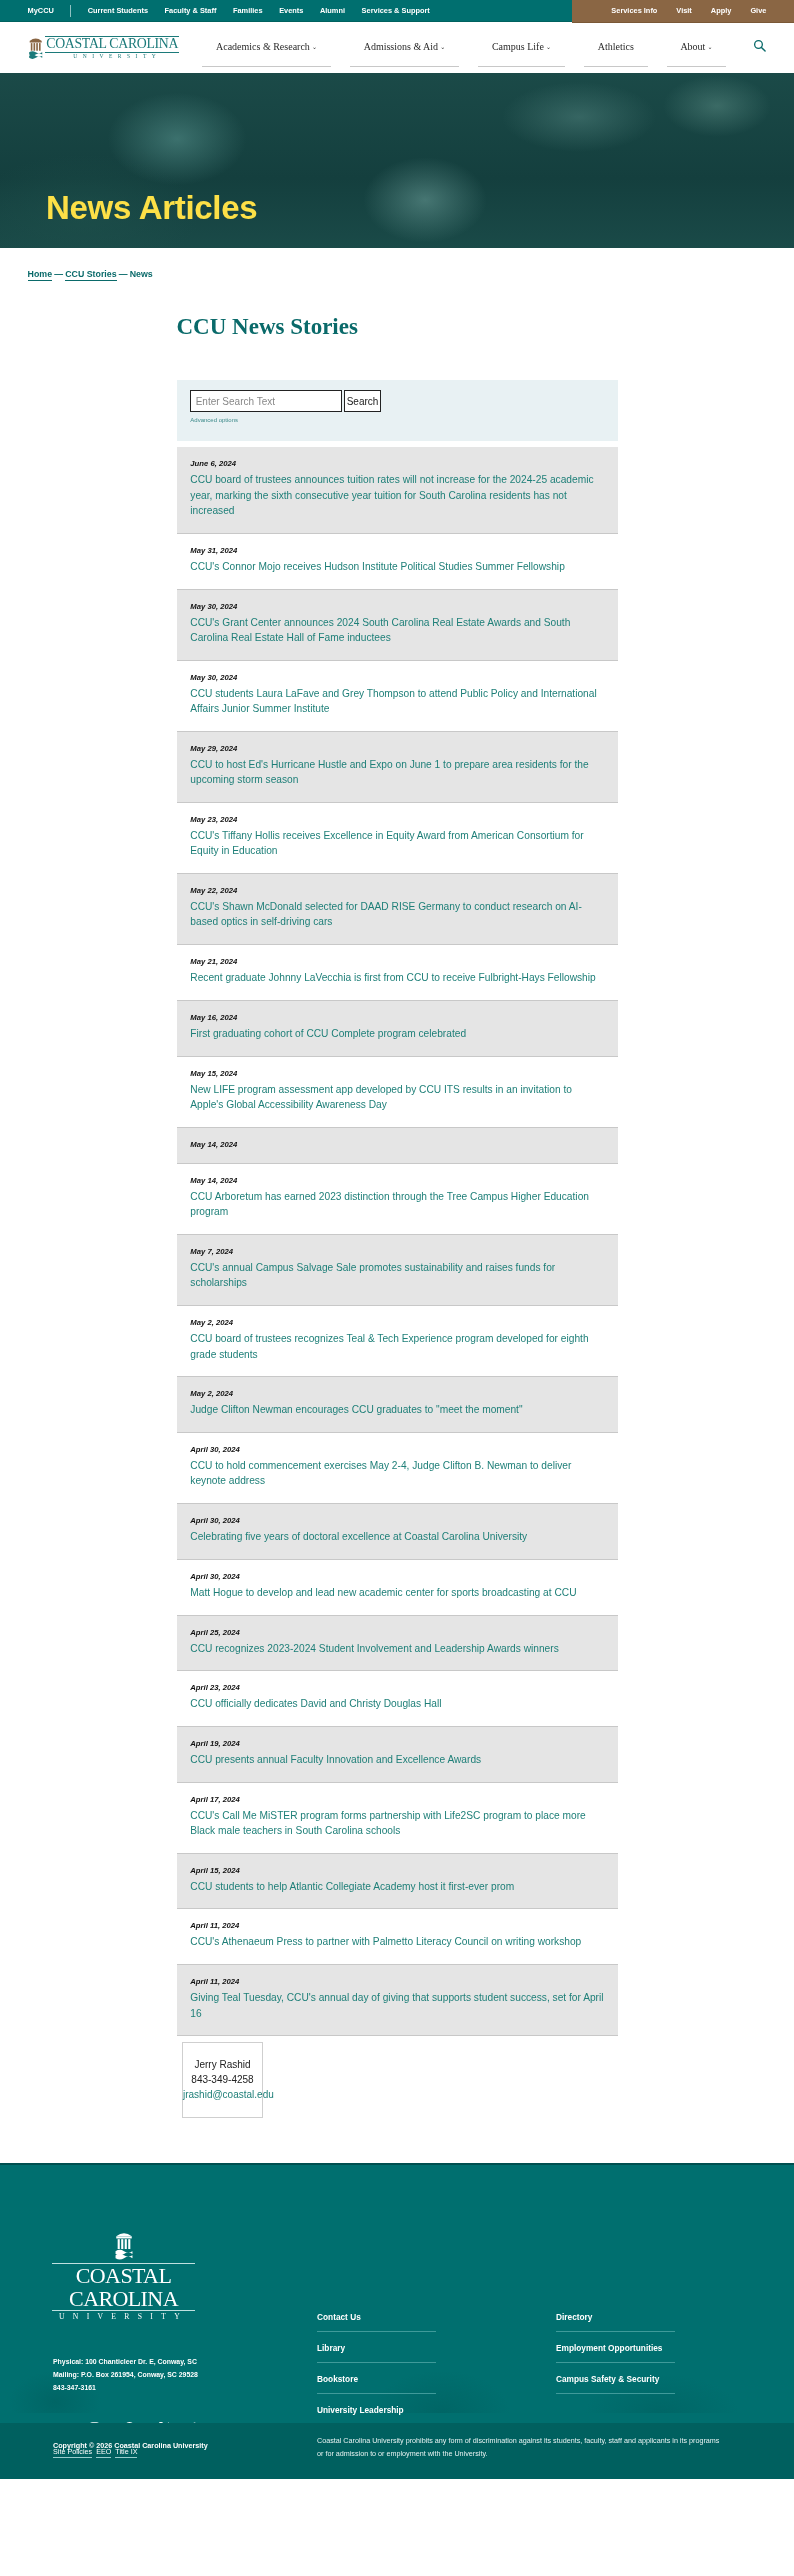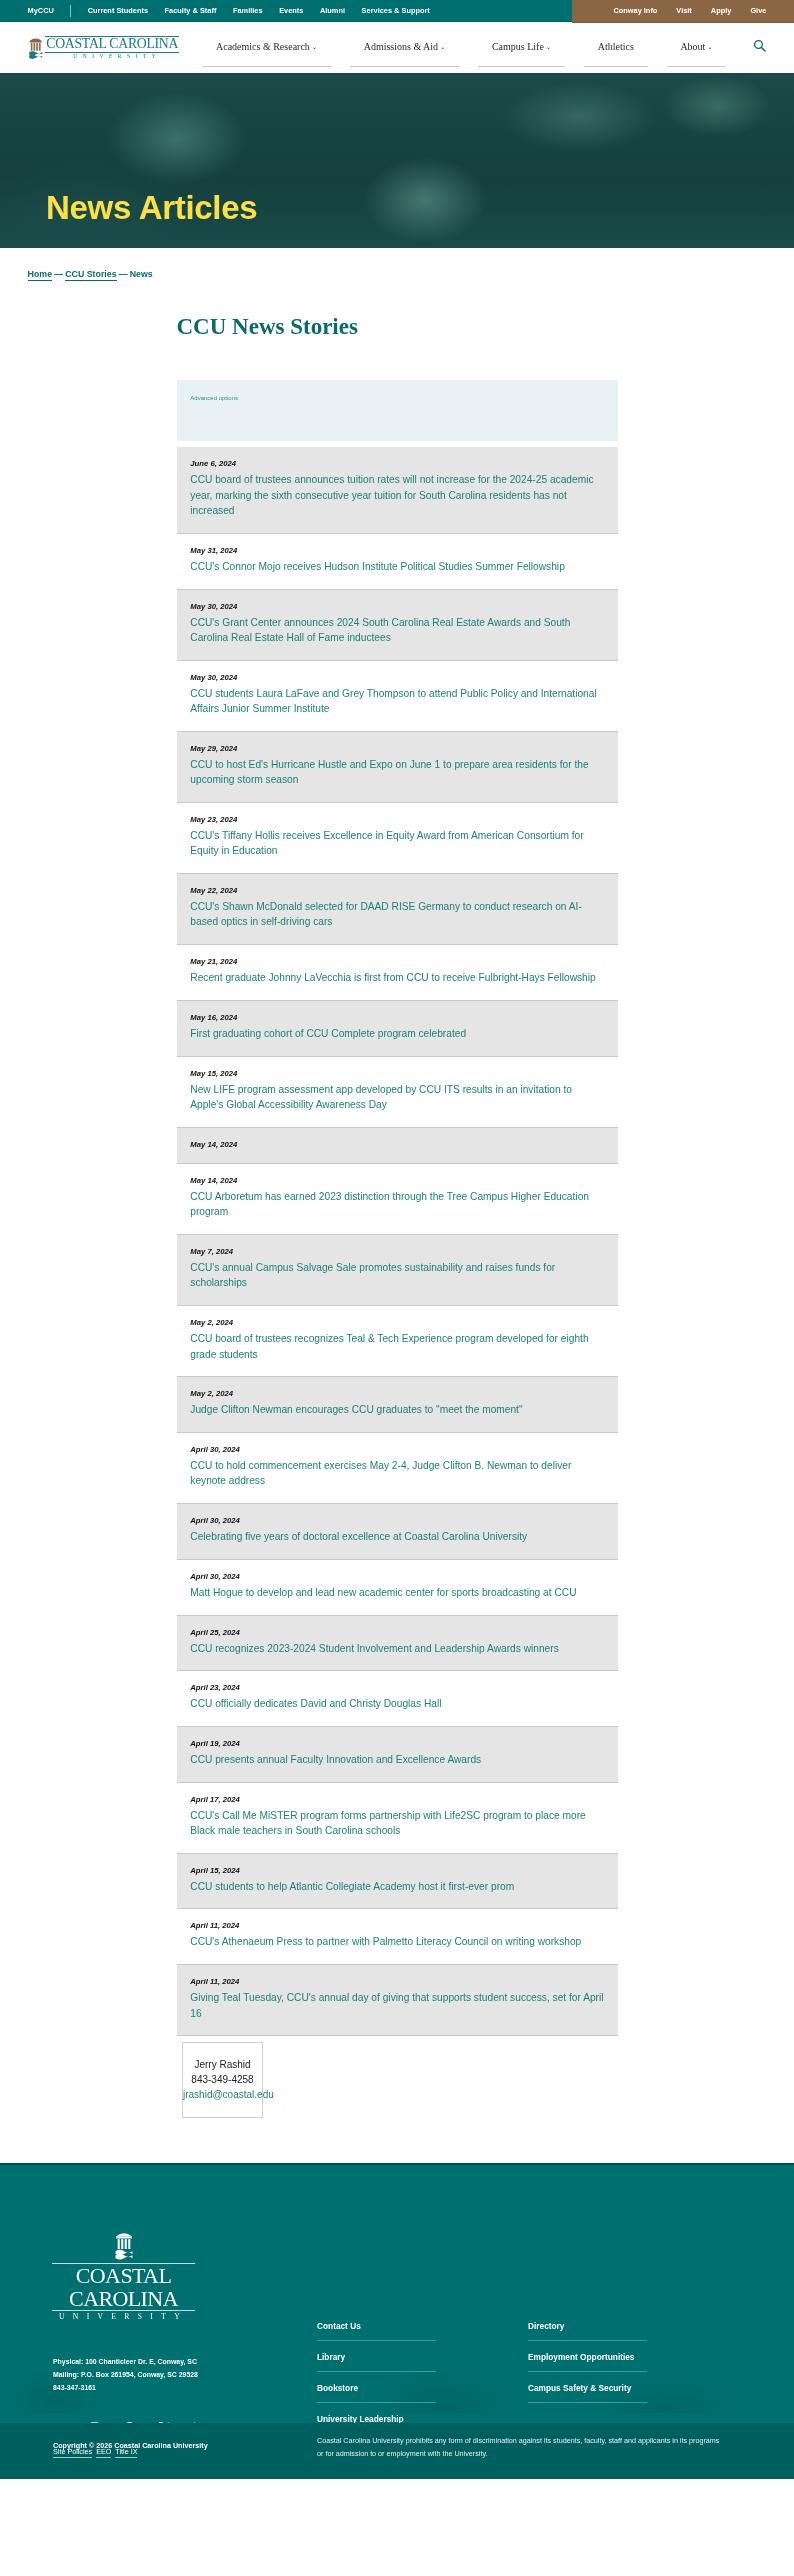--- a/index.html
+++ b/index.html
@@ -51,21 +51,21 @@
 footer{margin-top:45px;background:#006f6f;border-top:2.8px double #004f50;position:relative;height:316px;overflow:hidden;color:#fff}
 footer .sky{position:absolute;left:0;right:0;bottom:66px;height:94px;background:
 radial-gradient(ellipse 66px 44px at 55px 83px,rgba(0,95,95,.6),transparent 70%),
 radial-gradient(ellipse 99px 61px at 441px 94px,rgba(0,95,95,.6),transparent 70%),
 radial-gradient(ellipse 110px 55px at 662px 94px,rgba(0,95,95,.55),transparent 70%)}
 footer .flogo{position:absolute;left:52px;top:65px;width:143px;text-align:center}
 footer .flogo .w1{font-family:"Liberation Serif",serif;font-size:22px;letter-spacing:-0.6px;line-height:23px;border-top:0.6px solid #bfe0e0;border-bottom:0.6px solid #bfe0e0}
 footer .flogo .w2{font-family:"Liberation Serif",serif;font-size:7.7px;letter-spacing:8.3px;margin-top:1.1px}
 footer .addr{position:absolute;left:53px;top:190px;font-size:6.9px;font-weight:bold;line-height:13.2px}
 footer .social{position:absolute;left:53px;top:257px;display:flex;gap:24px;align-items:center}
-footer .links{position:absolute;left:317px;top:145px;display:grid;grid-template-columns:188px 119px;column-gap:23px}
+footer .links{position:absolute;left:317px;top:136px;display:grid;grid-template-columns:188px 119px;column-gap:51px}
 footer .links .l{height:31px;border-bottom:0.6px solid #3f9a9a;font-size:8.3px;font-weight:bold;padding-top:11px;width:119px}
 footer .bottom{position:absolute;left:0;right:0;bottom:0;height:56px;background:#00605f}
 footer .copy{position:absolute;left:53px;top:18px;font-size:7.2px;font-weight:bold}
 footer .plinks{position:absolute;left:53px;top:24px;display:flex;gap:4px;font-size:7.2px}
 footer .plinks a{border-bottom:1.1px double #9cc;padding-bottom:1.1px}
 footer .disc{position:absolute;left:317px;top:11px;width:403px;font-size:7.2px;line-height:13.2px;color:#e6f2f2}
 </style>
 </head>
 <body>
 
@@ -74,21 +74,21 @@
     <span>MyCCU</span>
     <div class="sep"></div>
     <span>Current Students</span>
     <span>Faculty &amp; Staff</span>
     <span>Families</span>
     <span>Events</span>
     <span>Alumni</span>
     <span>Services &amp; Support</span>
   </div>
   <div class="right">
-    <span>Conway Info</span>
+    <span>Services Info</span>
     <span>Visit</span>
     <span>Apply</span>
     <span>Give</span>
   </div>
 </div>
 
 <div class="mainnav">
   <a class="logo">
     <svg class="mark" viewBox="0 0 28 44" width="15.4" height="24">
       <path d="M3 9 Q14 0 25 9 Z" fill="#8a6644"></path>
@@ -138,20 +138,24 @@
 </section>
 
 <div class="crumbs">
   <a>Home</a><span class="dash">—</span><a>CCU Stories</a><span class="dash">—</span><span>News</span>
 </div>
 
 <main class="content">
   <h2>CCU News Stories</h2>
 
   <div class="searchpanel">
+    <div class="row">
+      <input type="text" placeholder="Enter Search Text" style="">
+      <button>Search</button>
+    </div>
     <a class="adv">Advanced options</a>
   </div>
 
   <div class="list" id="story-list">
       <div class="item alt">
         <div class="date">June 6, 2024</div>
         <a class="title">CCU board of trustees announces tuition rates will not increase for the 2024-25 academic year, marking the sixth consecutive year tuition for South Carolina residents has not increased</a>
       </div>
       <div class="item">
         <div class="date">May 31, 2024</div>

